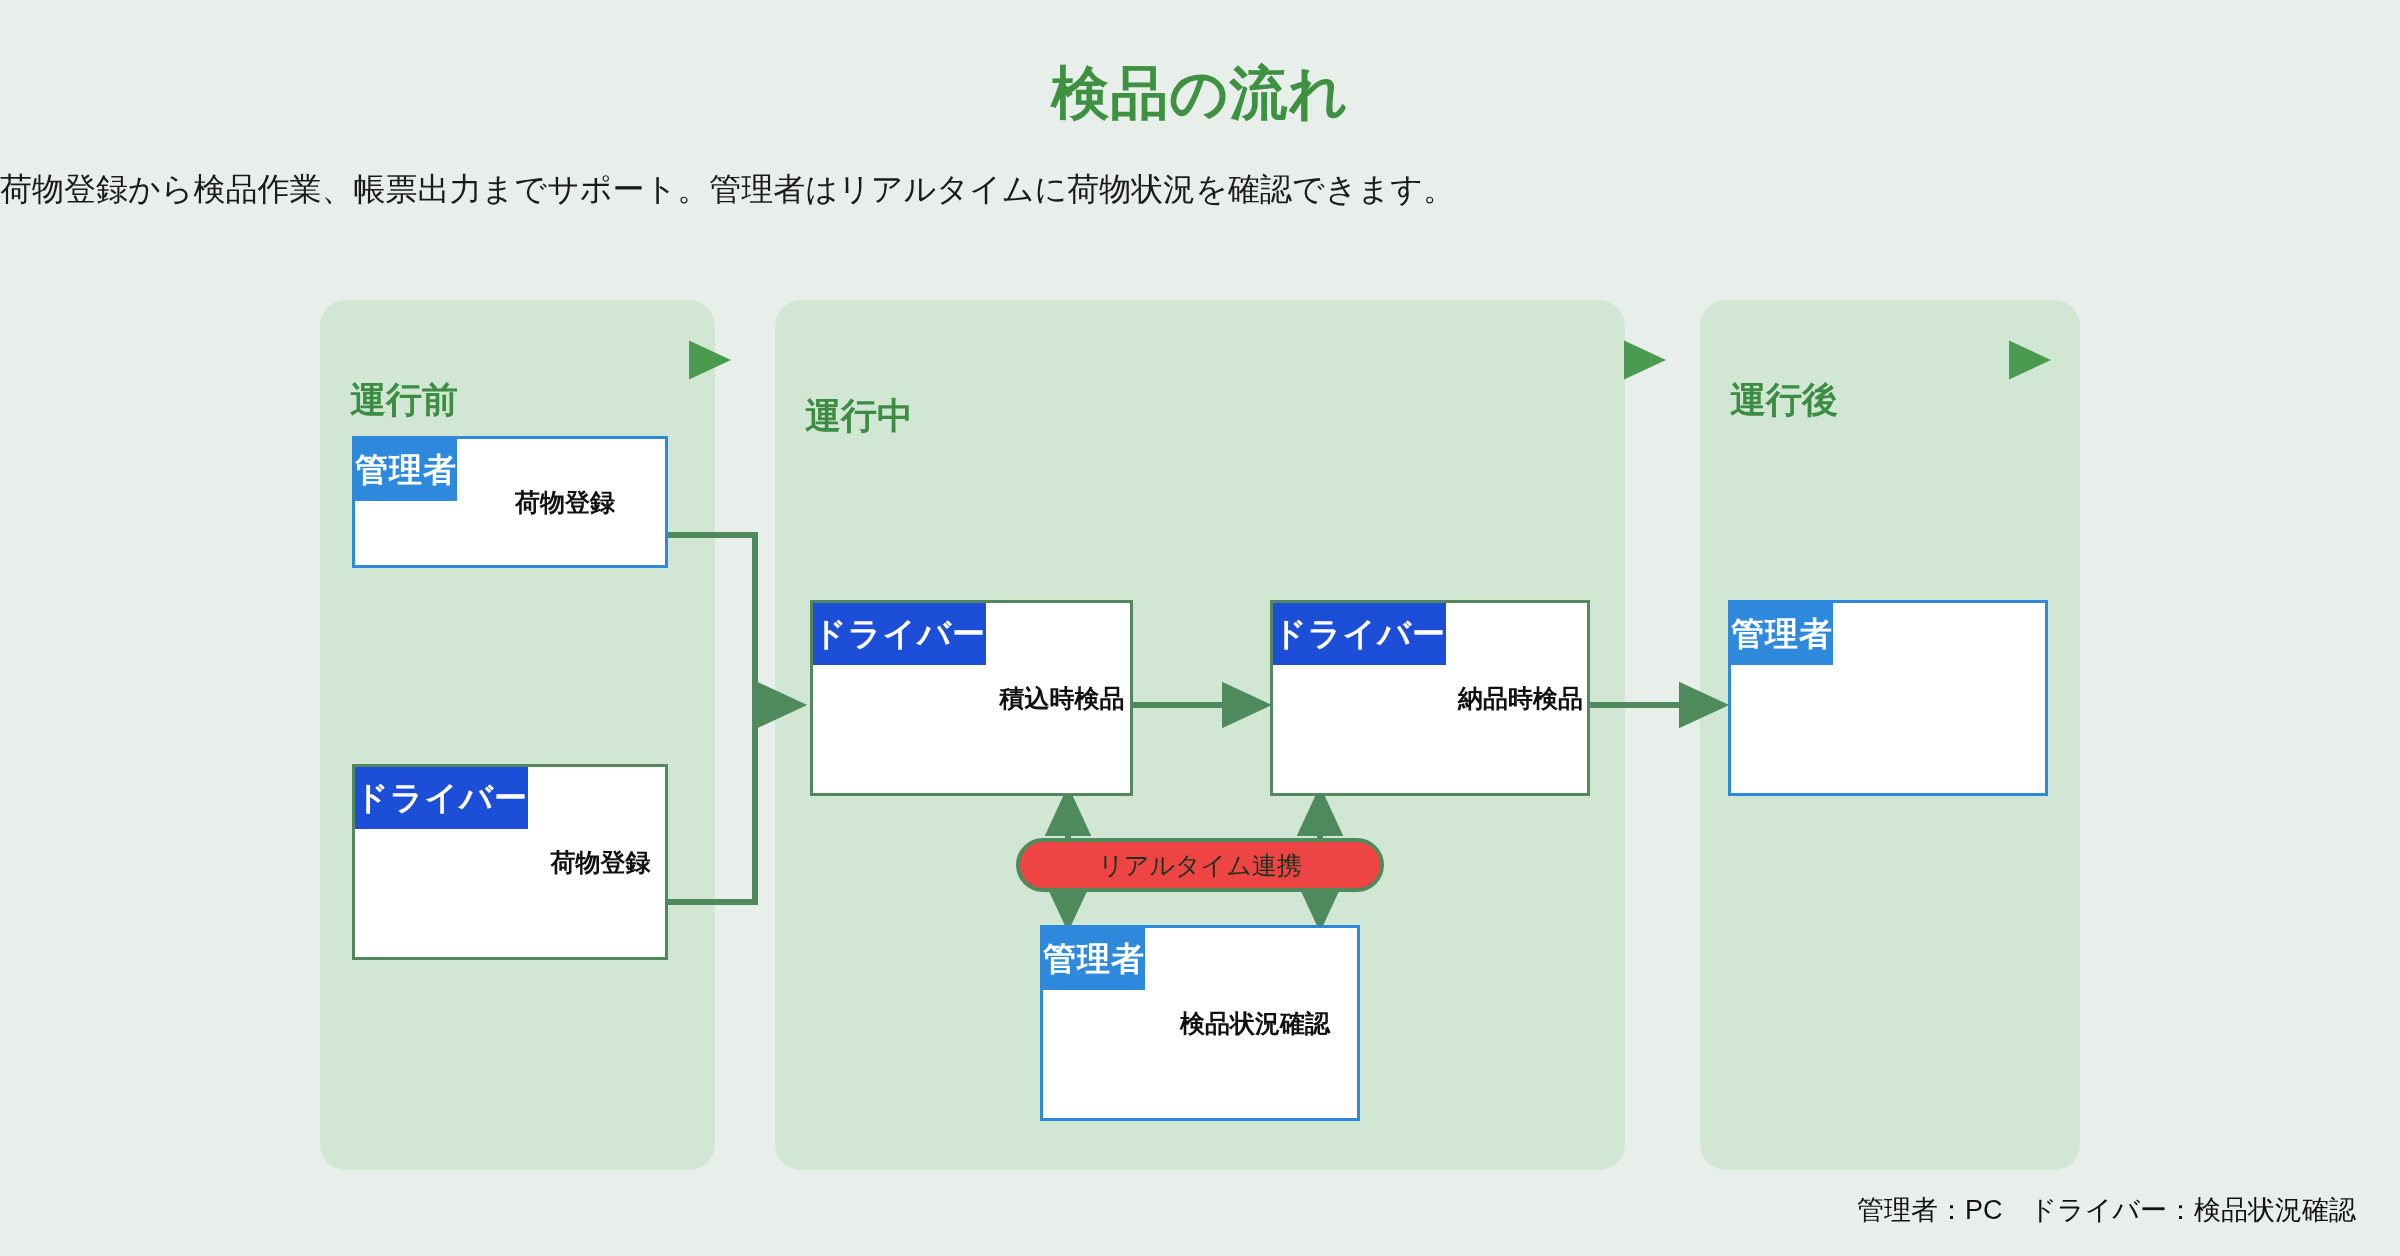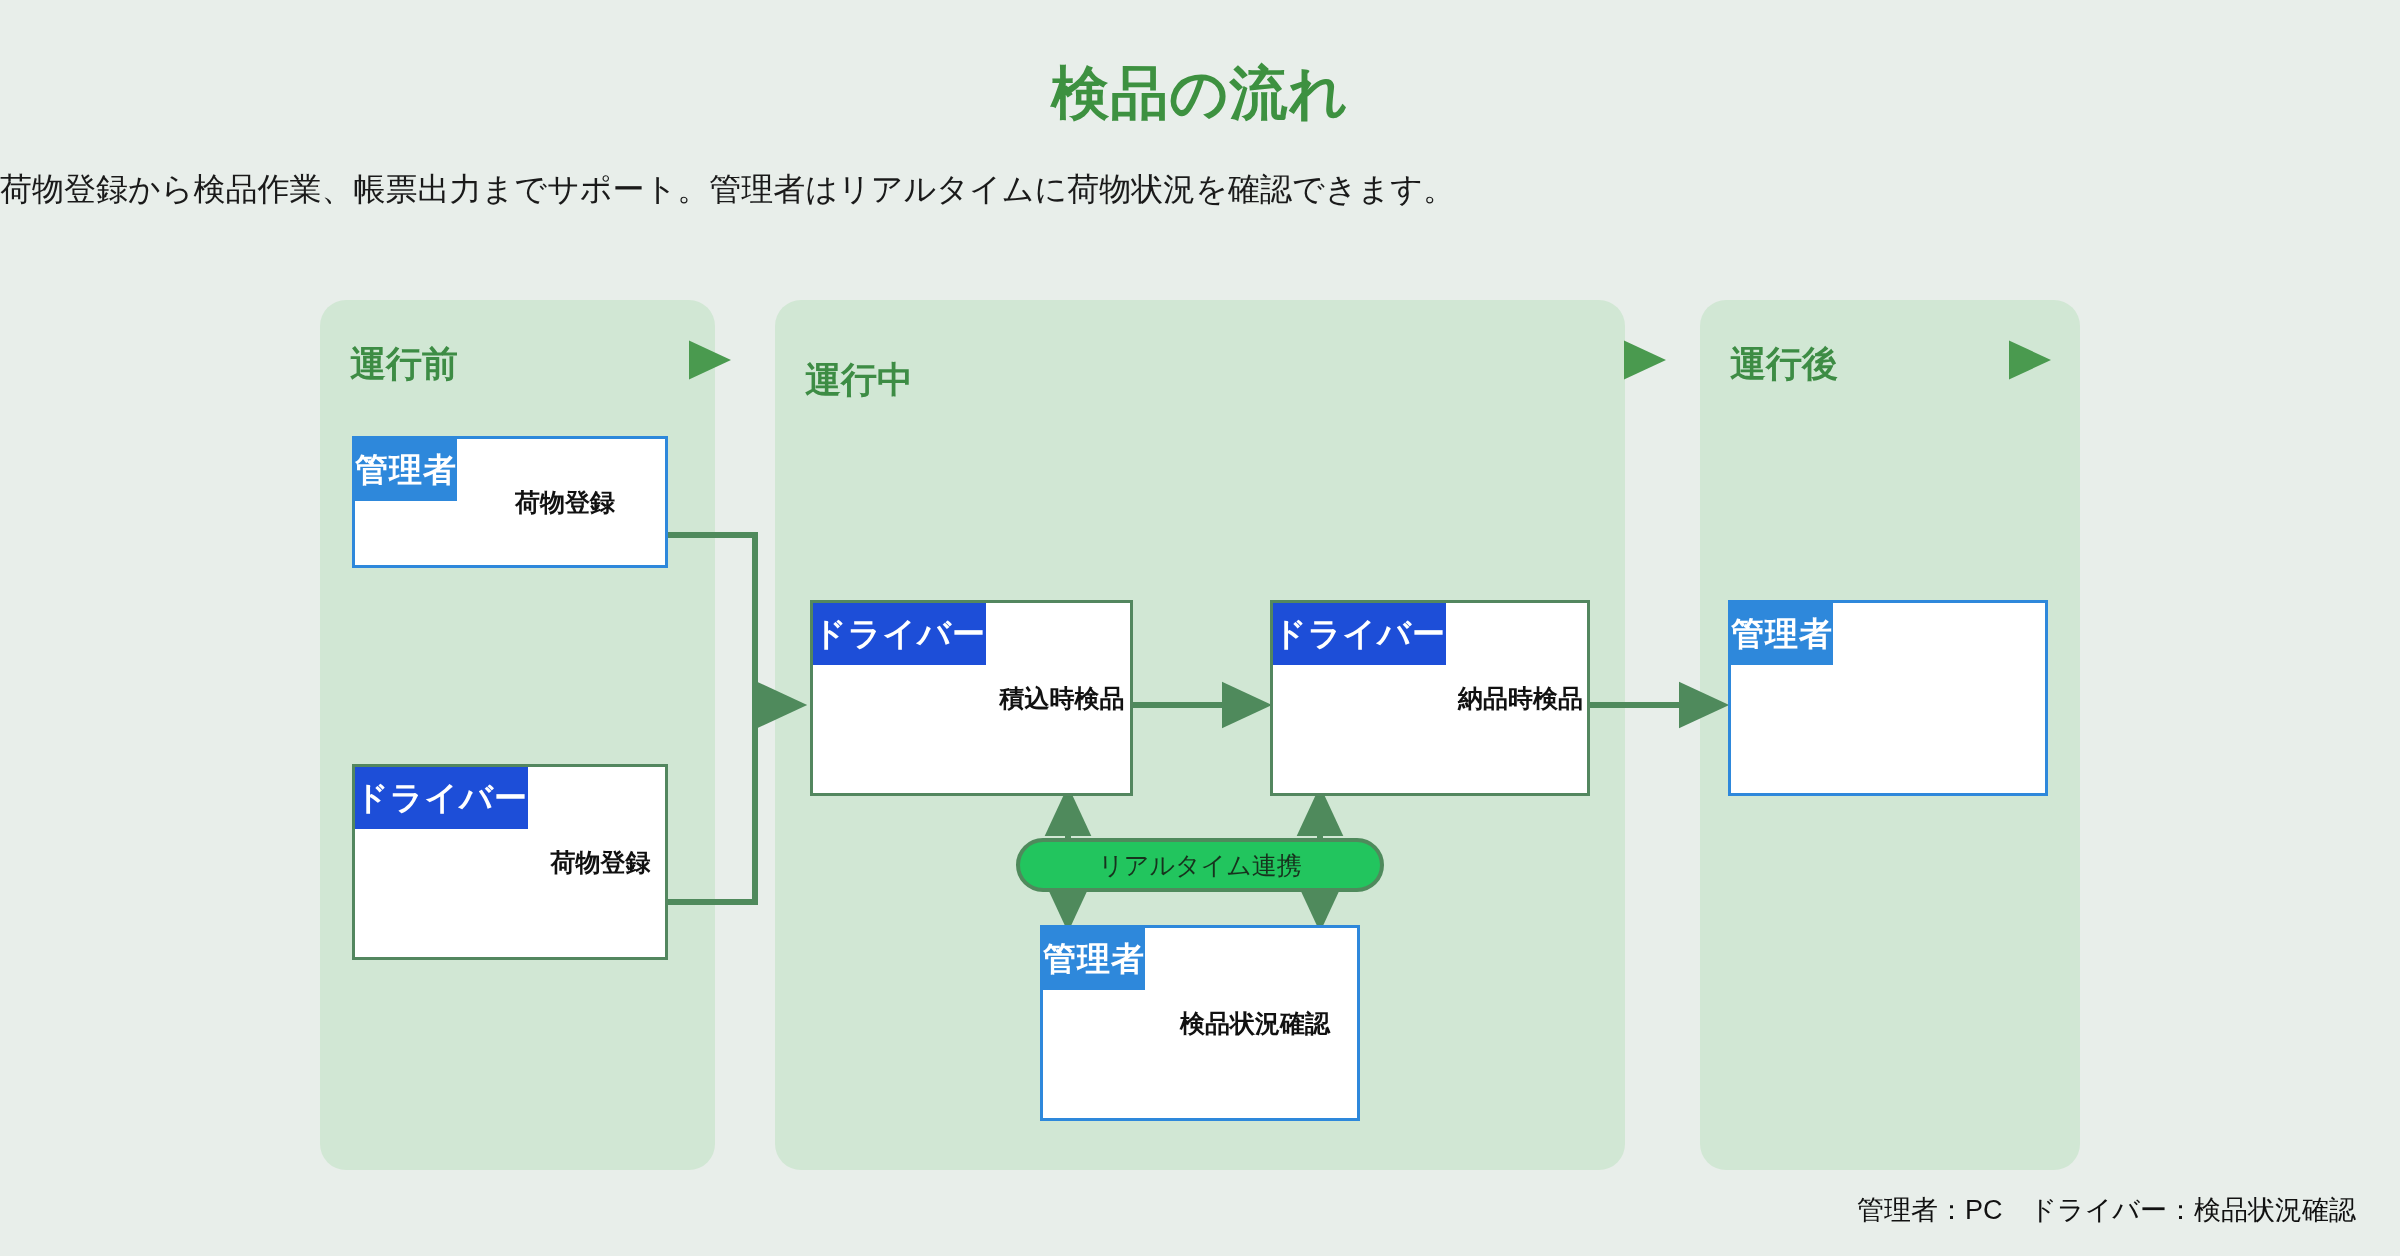--- a/index.html
+++ b/index.html
@@ -47,20 +47,21 @@
     position: absolute;
     background: #d1e7d4;
     border-radius: 26px;
   }
   .phase-label {
     position: absolute;
     font-size: 36px;
     font-weight: bold;
     color: #3d8c44;
     white-space: nowrap;
+    margin-top: 36px;
   }
 
   
   .card {
     position: absolute;
     box-sizing: border-box;
     background: #ffffff;
     border: 3px solid #2e88db;
     display: flex;
     flex-direction: row;
@@ -92,21 +93,21 @@
     font-size: 25px;
     color: #111111;
     font-weight: bold;
     padding-left: 8px;
   }
 
   
   .pill {
     position: absolute;
     box-sizing: border-box;
-    background: #22c55e;
+    background: #ef4444;
     border: 4px solid #4f8a5c;
     border-radius: 100px;
     display: flex;
     align-items: center;
     justify-content: center;
     font-size: 25px;
     color: #17321d;
   }
 
   

